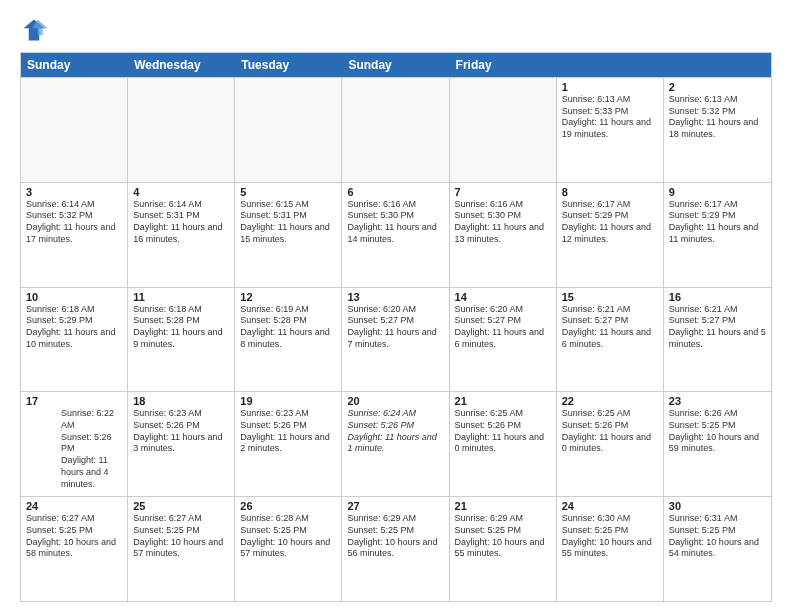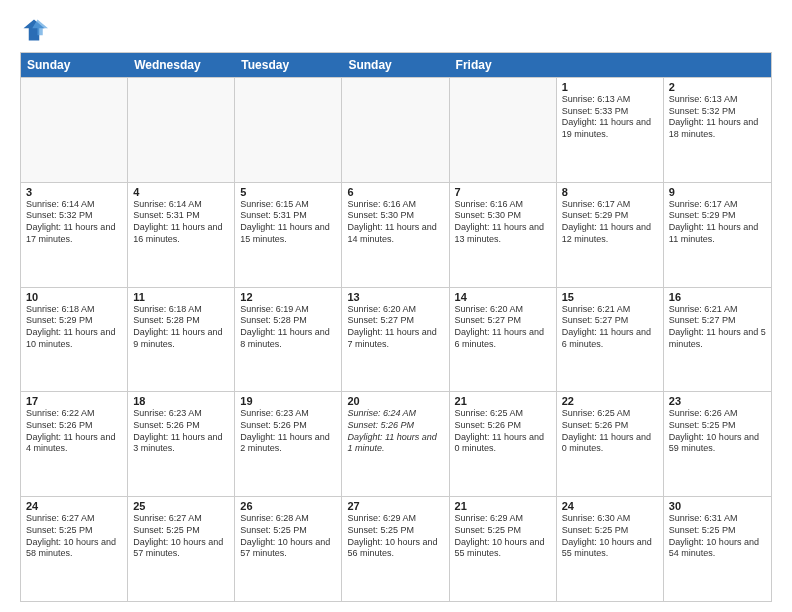--- a/index.html
+++ b/index.html
@@ -249,21 +249,21 @@
           <div class="cal-cell">
             <div class="day-num">16</div>
             <div class="day-info" style="white-space: pre-line;">Sunrise: 6:21 AM
 Sunset: 5:27 PM
 Daylight: 11 hours and 5 minutes.</div>
           </div>
         </div>
         <div class="cal-row">
           <div class="cal-cell">
             <div class="day-num">17</div>
-            <div class="day-info" style="white-space: pre-line;">Sunrise: 6:22 AM
+            <div class="day-info" style="white-space: pre-line; margin-left: 35px;">Sunrise: 6:22 AM
 Sunset: 5:26 PM
 Daylight: 11 hours and 4 minutes.</div>
           </div>
           <div class="cal-cell">
             <div class="day-num">18</div>
             <div class="day-info" style="white-space: pre-line;">Sunrise: 6:23 AM
 Sunset: 5:26 PM
 Daylight: 11 hours and 3 minutes.</div>
           </div>
           <div class="cal-cell">

